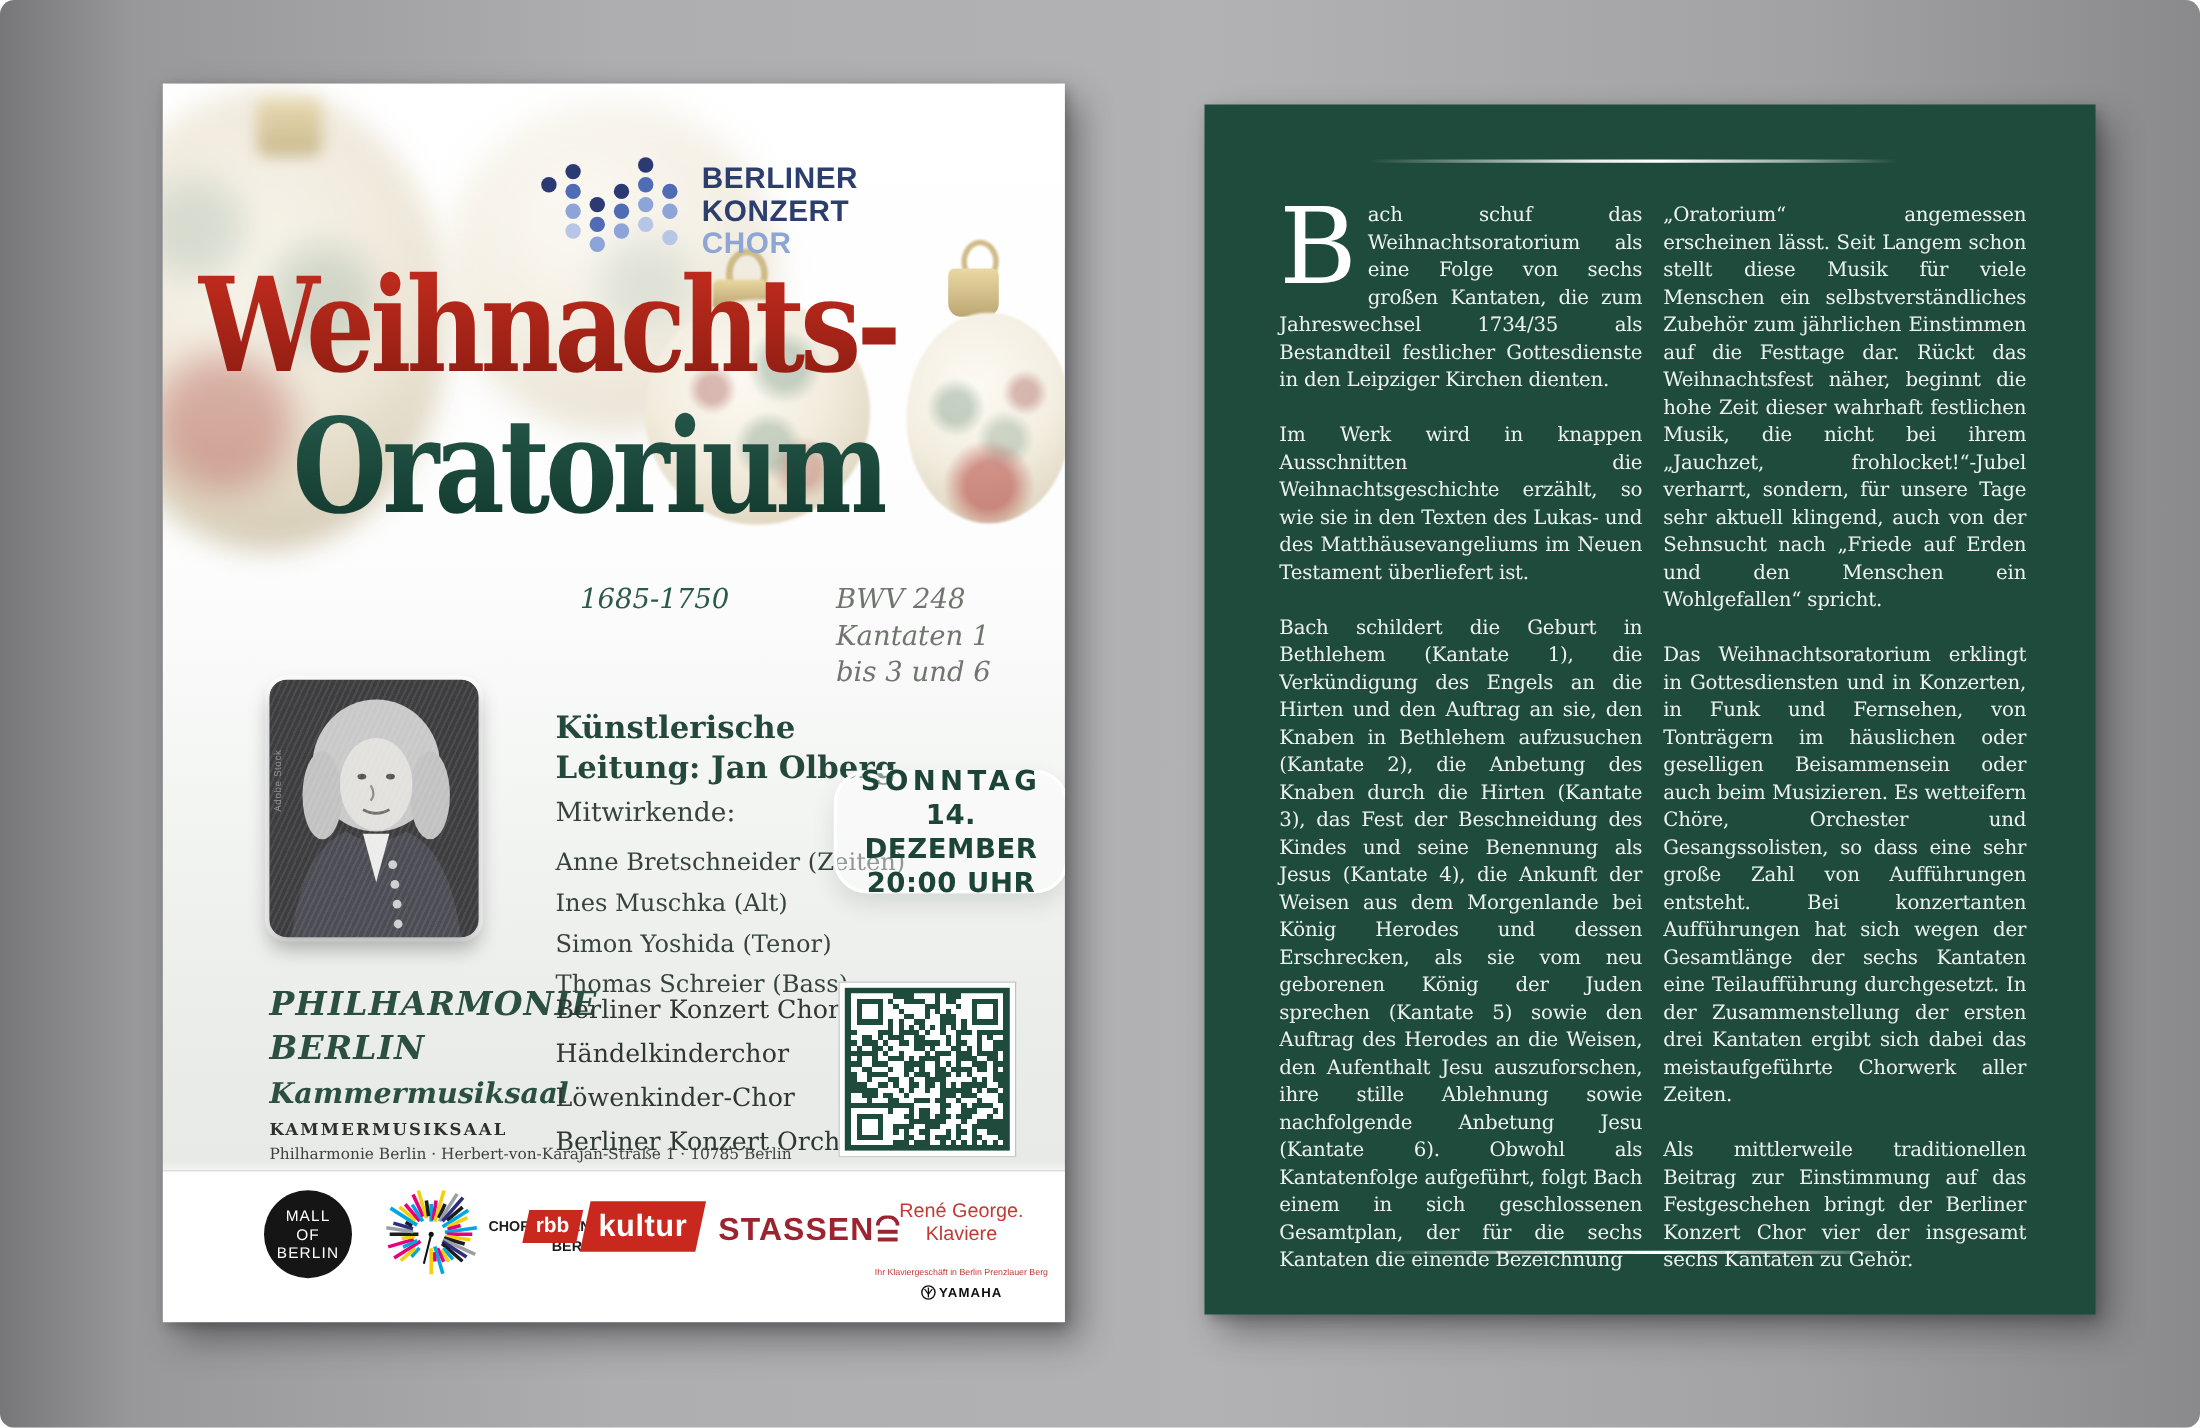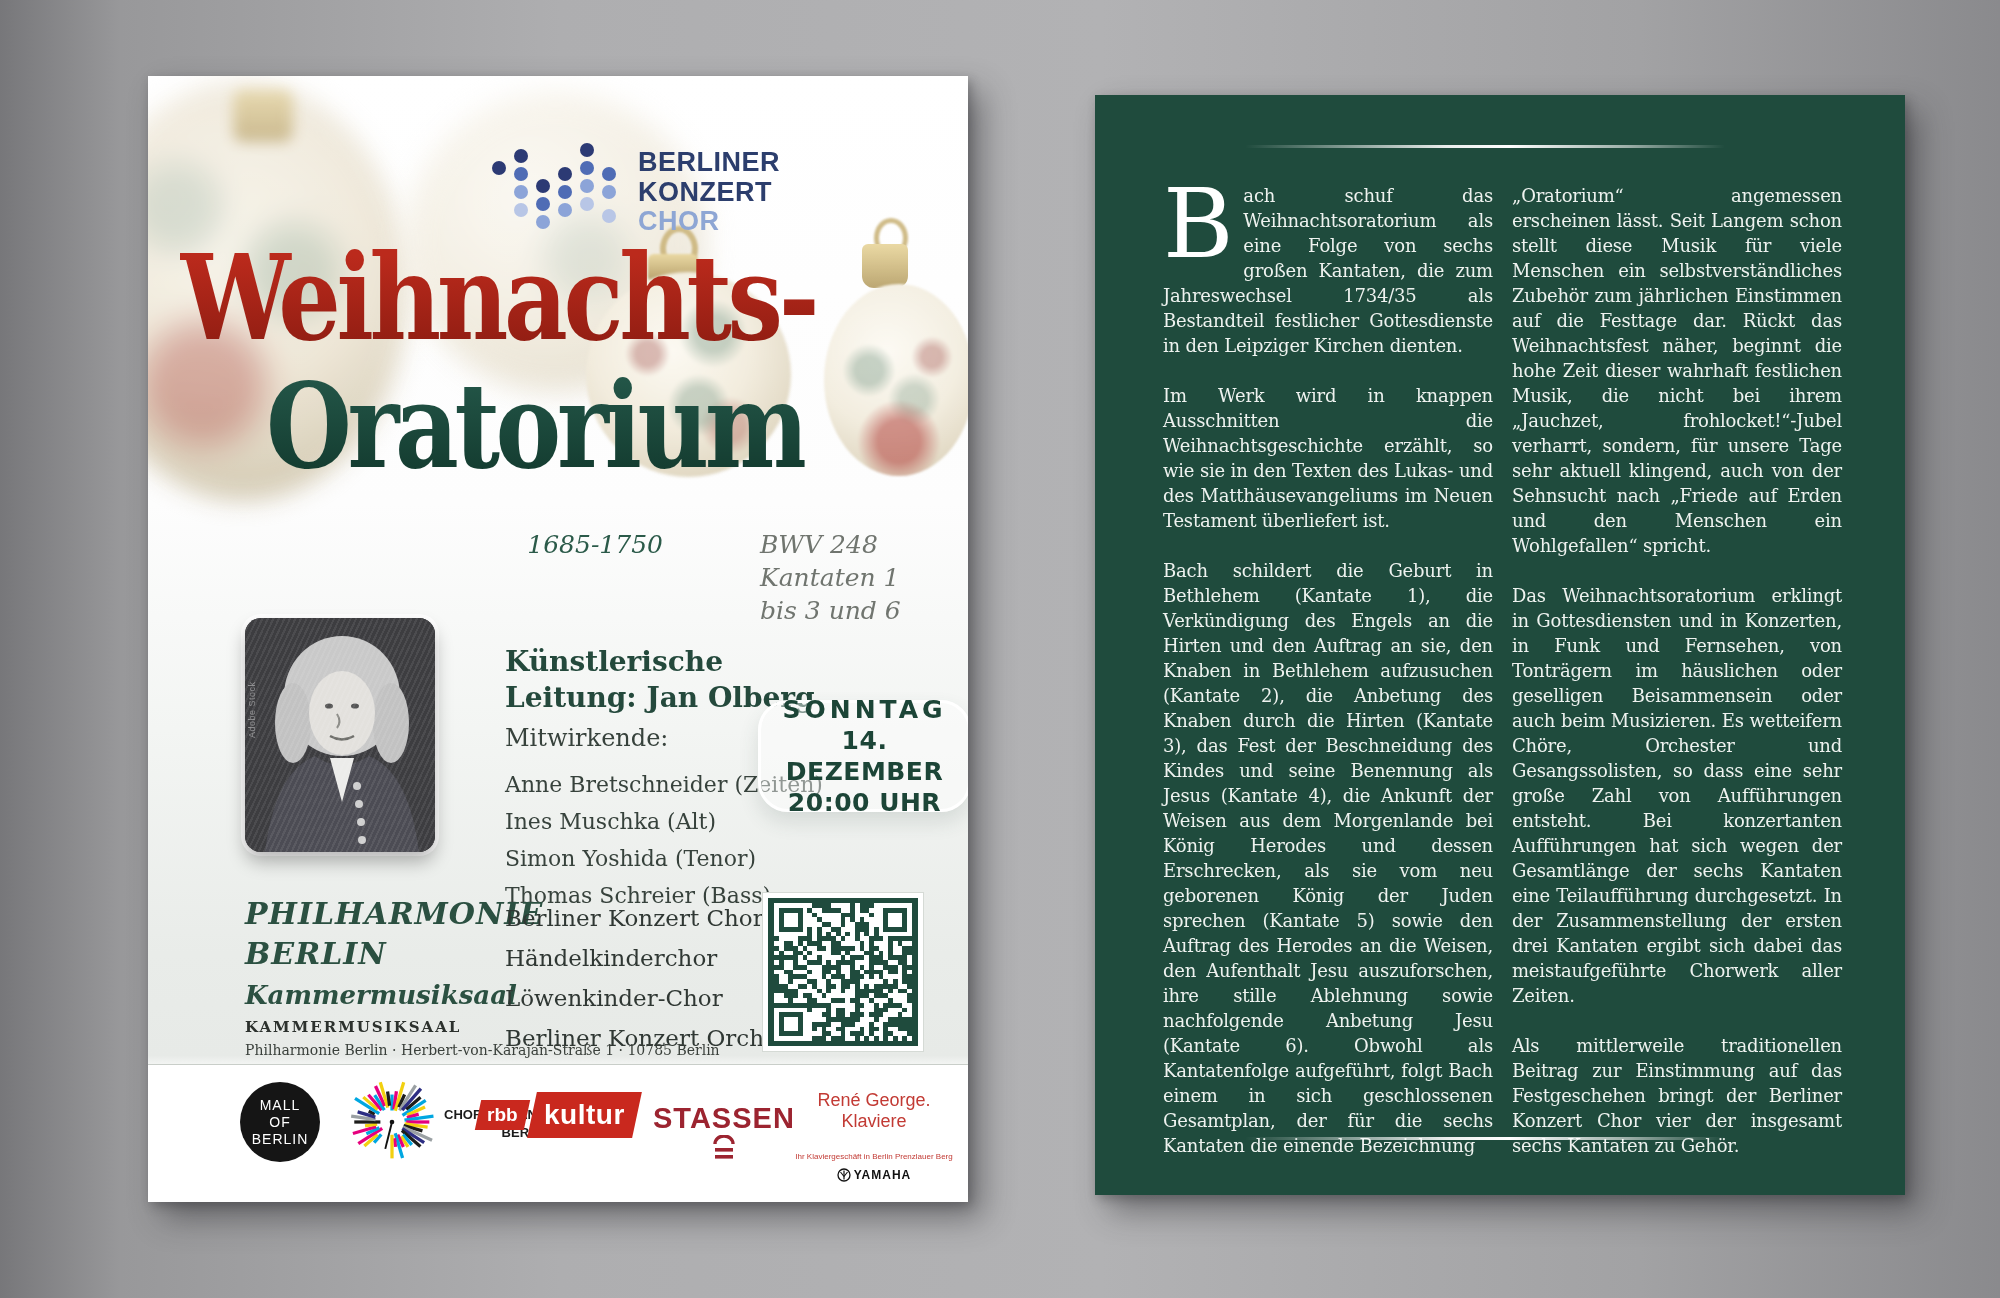--- a/index.html
+++ b/index.html
@@ -1,18 +1,18 @@
 <!DOCTYPE html>
 <html lang="de"><head>
 <meta charset="utf-8">
 <style>
   html,body{margin:0;padding:0;}
   body{font-family:"DejaVu Serif", serif;}
   .stage{position:relative;width:2000px;height:1298px;overflow:hidden;
-    background:linear-gradient(90deg,#77777a 0%,#98989a 6%,#aeaeb0 28%,#b2b2b4 55%,#a2a2a4 82%,#8a8a8d 100%);}
+    background:linear-gradient(90deg,#77777a 0%,#98989a 6%,#aeaeb0 28%,#b2b2b4 55%,#a2a2a4 82%,#8a8a8d 100%);border-radius:13px;}
   .page{position:absolute;overflow:hidden;}
   
   .left-page{left:148px;top:76px;width:820px;height:1126px;
     background:linear-gradient(180deg,#ffffff 0%,#fdfdfd 38%,#f3f5f3 58%,#e9ece9 78%,#e7eae7 87%,#f7f8f7 88%);
     box-shadow:14px 16px 30px rgba(35,35,40,.45),3px 4px 10px rgba(35,35,40,.3);}
   .orn{position:absolute;border-radius:50%;pointer-events:none;}
   .orn-a{left:-70px;top:5px;width:330px;height:420px;background:
     radial-gradient(circle at 38% 72%, rgba(165,60,50,.45) 0 12%, rgba(165,60,50,0) 22%),
     radial-gradient(circle at 65% 45%, rgba(120,150,125,.40) 0 10%, transparent 20%),
     radial-gradient(circle at 30% 30%, rgba(120,150,130,.35) 0 8%, transparent 16%),
@@ -94,21 +94,21 @@
   .chorverband-text{position:absolute;left:296px;top:1030px;width:106px;font-family:"Liberation Sans",sans-serif;
     font-weight:bold;font-size:13px;color:#1c1c1c;line-height:18px;}
   .chorverband-text .c2{text-align:right;}
   .rbb{position:absolute;left:330px;top:1016px;display:flex;align-items:center;gap:5px;
     font-family:"Liberation Sans",sans-serif;font-weight:bold;color:#fff;}
   .rbb .bx{background:#c9281e;transform:skewX(-12deg);display:flex;align-items:center;justify-content:center;}
   .rbb .bx span{transform:skewX(12deg);}
   .rbb .bx1{height:30px;padding:0 9px;font-size:19px;}
   .rbb .bx2{height:46px;padding:0 12px;font-size:28px;letter-spacing:.5px;}
   .stassen{position:absolute;left:505px;top:1026px;display:flex;align-items:center;gap:0;color:#9c2430;
-    font-family:"Liberation Sans",sans-serif;font-weight:bold;font-size:29px;letter-spacing:1px;flex-direction:column;}
+    font-family:"Liberation Sans",sans-serif;font-weight:bold;font-size:29px;letter-spacing:1px;}
   .rene{position:absolute;left:638px;top:1014px;width:176px;text-align:center;font-family:"Liberation Sans",sans-serif;}
   .rene .rt{font-size:18px;color:#c23a34;}
   .rene .rs{font-size:8px;color:#c23a34;margin-top:20px;}
   .rene .ry{margin-top:7px;display:flex;align-items:center;justify-content:center;gap:3px;
     font-size:12px;font-weight:bold;color:#111;letter-spacing:1px;}
   
   .right-page{left:1095px;top:95px;width:810px;height:1100px;background:#1f4b3d;
     box-shadow:14px 16px 30px rgba(35,35,40,.45),3px 4px 10px rgba(35,35,40,.3);}
   .rule{position:absolute;left:150px;width:480px;height:3px;border-radius:2px;
     background:linear-gradient(90deg,transparent 0%,rgba(255,255,255,.9) 42%,#ffffff 55%,rgba(255,255,255,.55) 80%,transparent 100%);}

